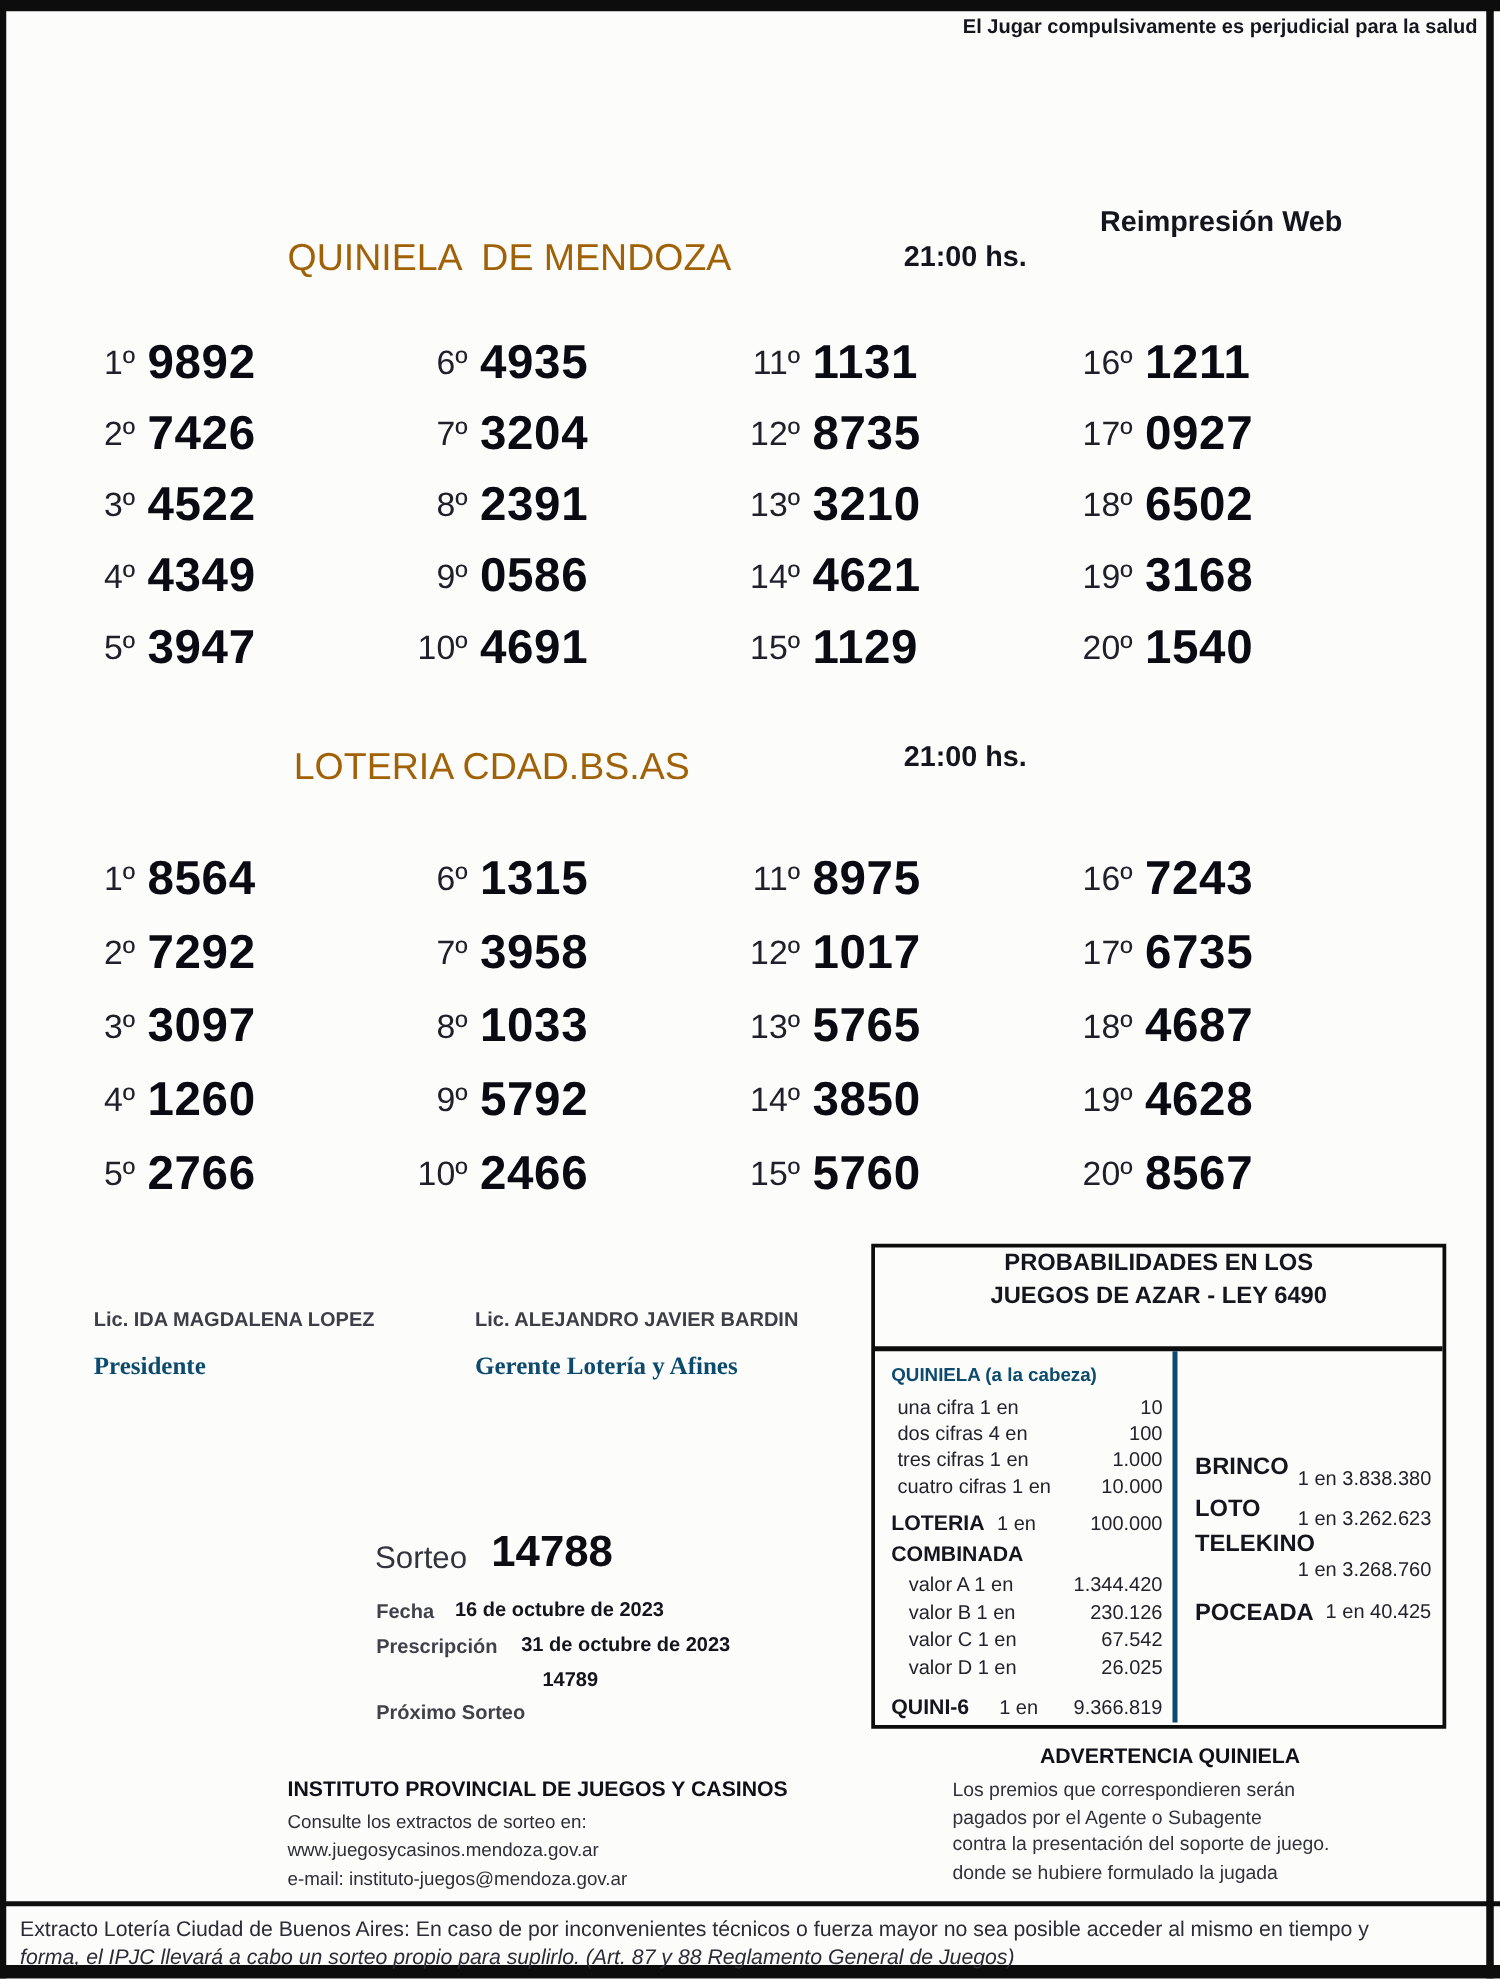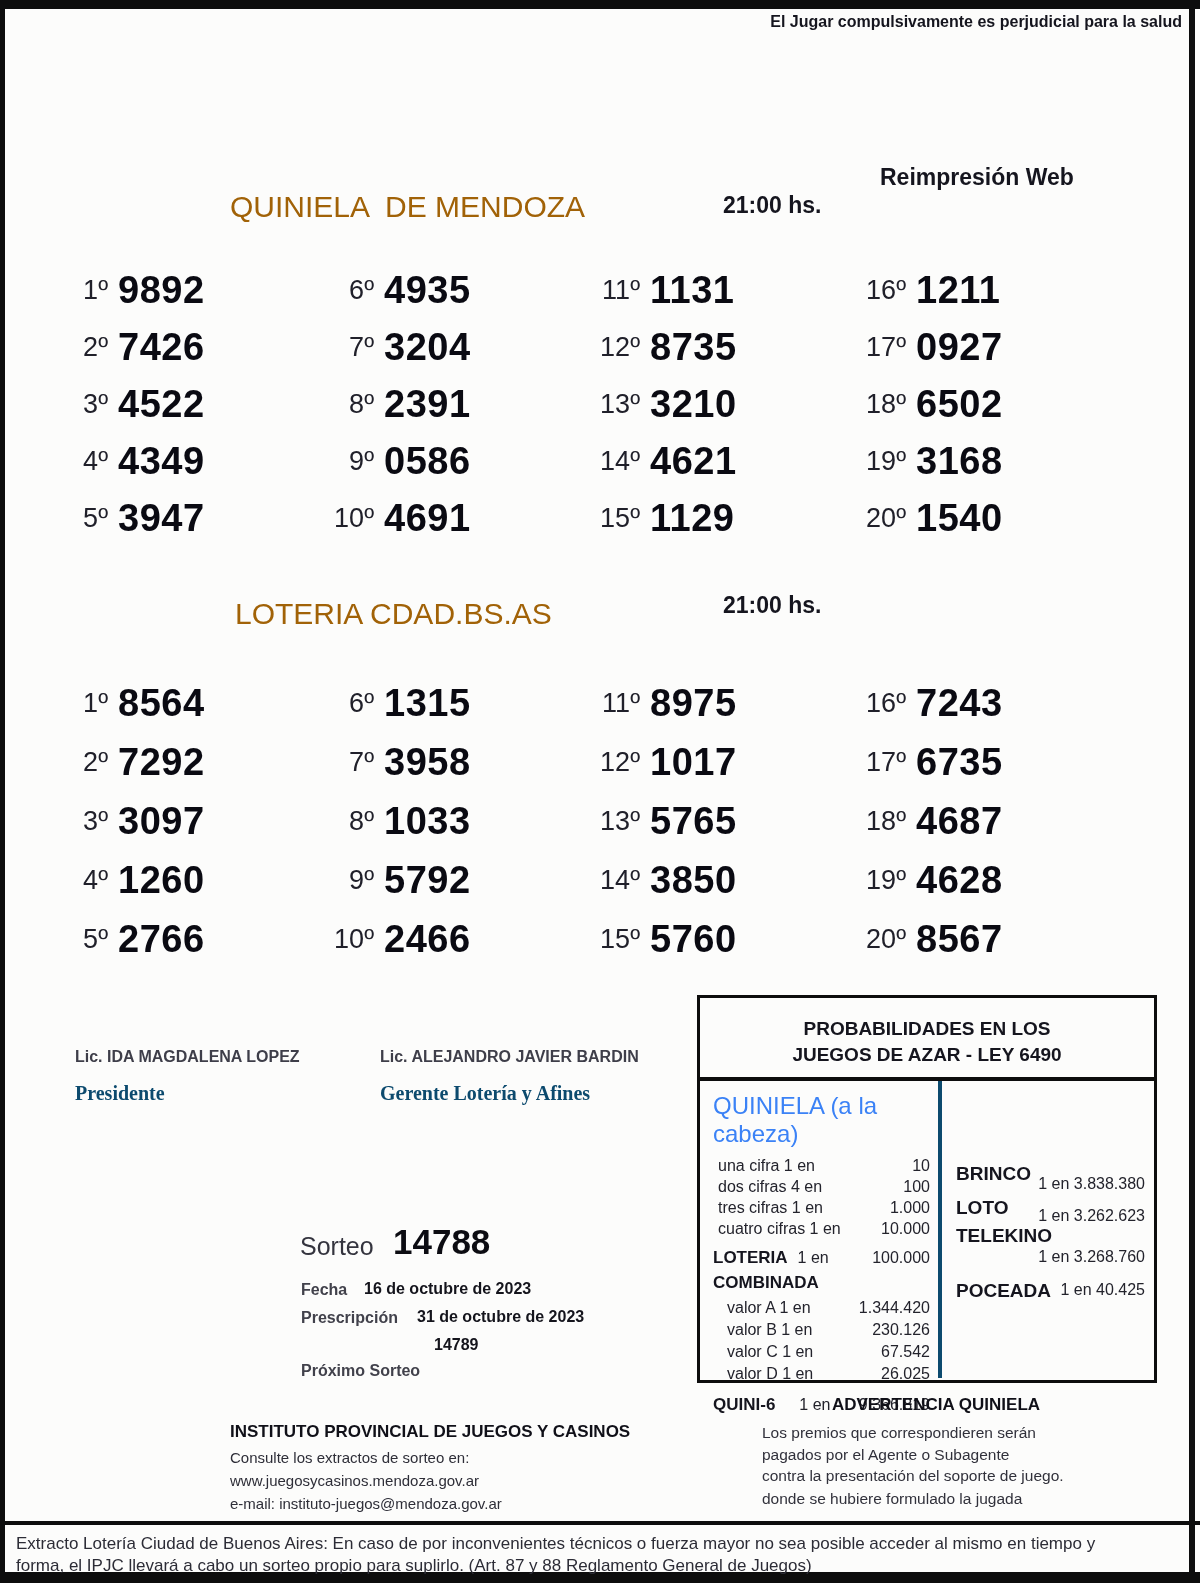--- a/index.html
+++ b/index.html
@@ -33,26 +33,26 @@
   .sig-name{font-size:16px;font-weight:600;color:#3e3e49;}
   .sig-role{font-size:20px;font-weight:600;color:#0c4a6e;font-family:Liberation Serif, serif;}
 
   .sorteo-label{font-size:25px;color:#34343e;}
   .sorteo-number{font-size:35px;font-weight:700;color:#0c0c12;}
   .draw-label{font-size:16px;font-weight:600;color:#41414b;}
   .draw-value{font-size:16px;font-weight:700;color:#14141c;}
 
   
   .prob-box{left:697px;top:995px;width:460px;height:388px;border:3px solid #0d0d0d;box-sizing:border-box;background:#fcfcfb;}
-  .prob-title{border-bottom:4px solid #0d0d0d;height:83px;box-sizing:border-box;padding-top:18px;
+  .prob-title{border-bottom:4px solid #0d0d0d;height:83px;box-sizing:border-box;
     text-align:center;font-size:19px;font-weight:700;line-height:26px;color:#15151e;}
   .prob-body{display:flex;height:297px;}
   .prob-left{width:238px;box-sizing:border-box;padding:11px 8px 0 13px;}
   .prob-right{flex:1;border-left:4px solid #0c4a6e;position:relative;}
-  .prob-subhead{font-size:24px;font-weight:400;color:#3b82f6;margin-bottom:7px;}
+  .prob-subhead{font-size:15px;font-weight:700;color:#0c4a6e;margin-bottom:7px;}
   .prob-row{display:flex;justify-content:space-between;font-size:16px;line-height:21px;color:#23232c;padding-left:5px;}
   .prob-mixrow{display:flex;font-size:16px;color:#23232c;align-items:baseline;}
   .prob-mixrow .g-name{font-size:17px;font-weight:700;color:#15151e;}
   .prob-mixrow .g-mid{margin-left:10px;}
   .prob-mixrow .g-val{margin-left:auto;}
   .prob-combi-head{font-size:17px;font-weight:700;color:#15151e;margin-top:5px;margin-bottom:4px;}
   .prob-row.indent{padding-left:14px;line-height:22px;}
   .rg-name{position:absolute;font-size:19px;font-weight:700;color:#15151e;}
   .rg-val{position:absolute;font-size:16px;color:#23232c;}
 
@@ -391,15 +391,15 @@
 
   <div class="abs advert">
     <div class="advert-title">ADVERTENCIA QUINIELA</div>
     <div class="advert-line l1">Los premios que correspondieren serán</div>
     <div class="advert-line">pagados por el Agente o Subagente</div>
     <div class="advert-line">contra la presentación del soporte de juego.</div>
     <div class="advert-line l3">donde se hubiere formulado la jugada</div>
   </div>
 
   <div class="abs footer-line" style="left:16px;top:1534px;">Extracto Lotería Ciudad de Buenos Aires: En caso de por inconvenientes técnicos o fuerza mayor no sea posible acceder al mismo en tiempo y</div>
-  <div class="abs footer-line" style="left:16px;top:1556px;">forma, el IPJC llevará a cabo un sorteo propio para suplirlo. (Art. 87 y 88 Reglamento General de Juegos)</div>
+  <div class="abs footer-line" style="left:16px;top:1556px;font-style:italic;">forma, el IPJC llevará a cabo un sorteo propio para suplirlo. (Art. 87 y 88 Reglamento General de Juegos)</div>
 
 </div>
 
 </body></html>

